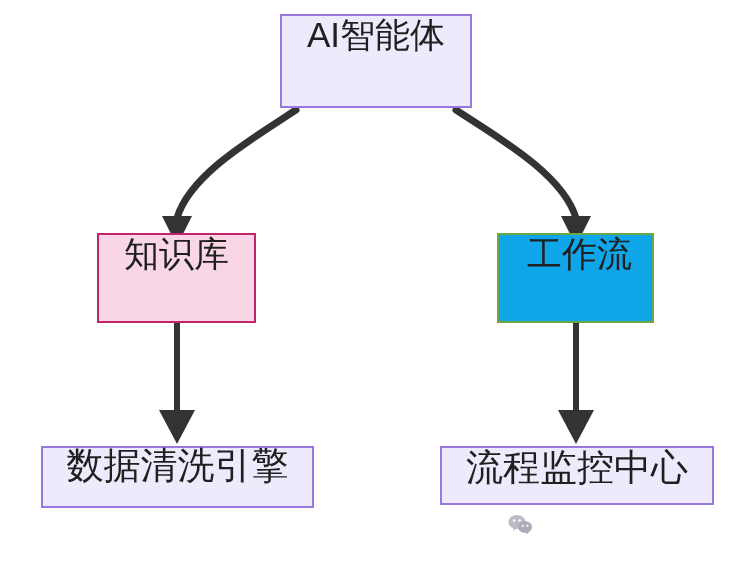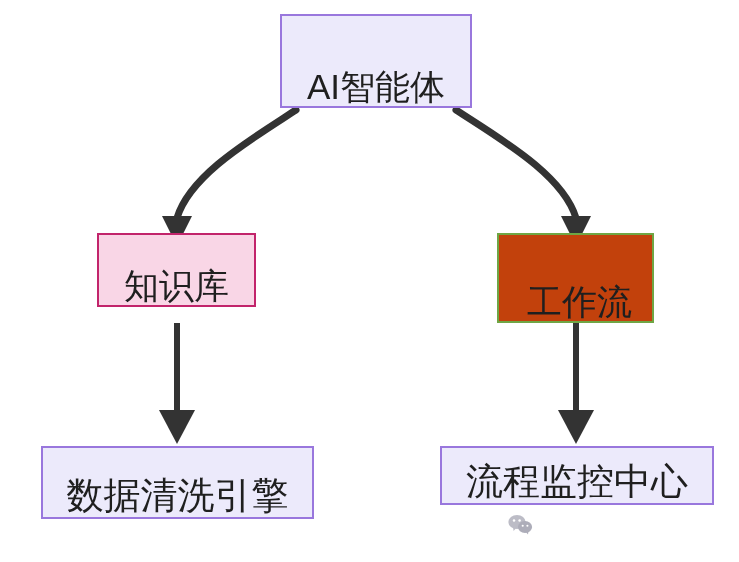--- a/index.html
+++ b/index.html
@@ -23,66 +23,67 @@
     left: 0;
     top: 0;
     width: 739px;
     height: 562px;
     pointer-events: none;
   }
   .node {
     position: absolute;
     box-sizing: border-box;
     display: flex;
-    align-items: flex-end;
+    align-items: flex-start;
     justify-content: center;
     text-align: center;
     line-height: 1.1;
     color: #1f1f1f;
     white-space: nowrap;
   }
   .node-label {
     display: block;
   }
 
   
   .node.lavender {
     background: #ECEAFB;
     border: 2px solid #9977DD;
   }
   .node.pink {
     background: #F9D6E6;
     border: 2px solid #C2246B;
   }
   .node.green {
-    background: #c2410c;
+    background: #0ea5e9;
     border: 2px solid #6FA644;
     padding-left: 8px;
   }
 
   
   #node-agent {
     left: 280px;  top: 14px;
     width: 192px; height: 94px;
     font-size: 35px;
   }
   #node-knowledge {
     left: 97px;   top: 233px;
-    width: 159px; height: 74px;
+    width: 159px; height: 90px;
     font-size: 35px;
   }
   #node-workflow {
     left: 497px;  top: 233px;
     width: 157px; height: 90px;
     font-size: 35px;
   }
   #node-cleaning {
     left: 41px;   top: 446px;
-    width: 273px; height: 73px;
+    width: 273px; height: 62px;
     font-size: 37px;
+    font-family: Liberation Mono, monospace;
   }
   #node-monitor {
     left: 440px;  top: 446px;
     width: 274px; height: 59px;
     font-size: 37px;
   }
 
   
   #watermark {
     position: absolute;

